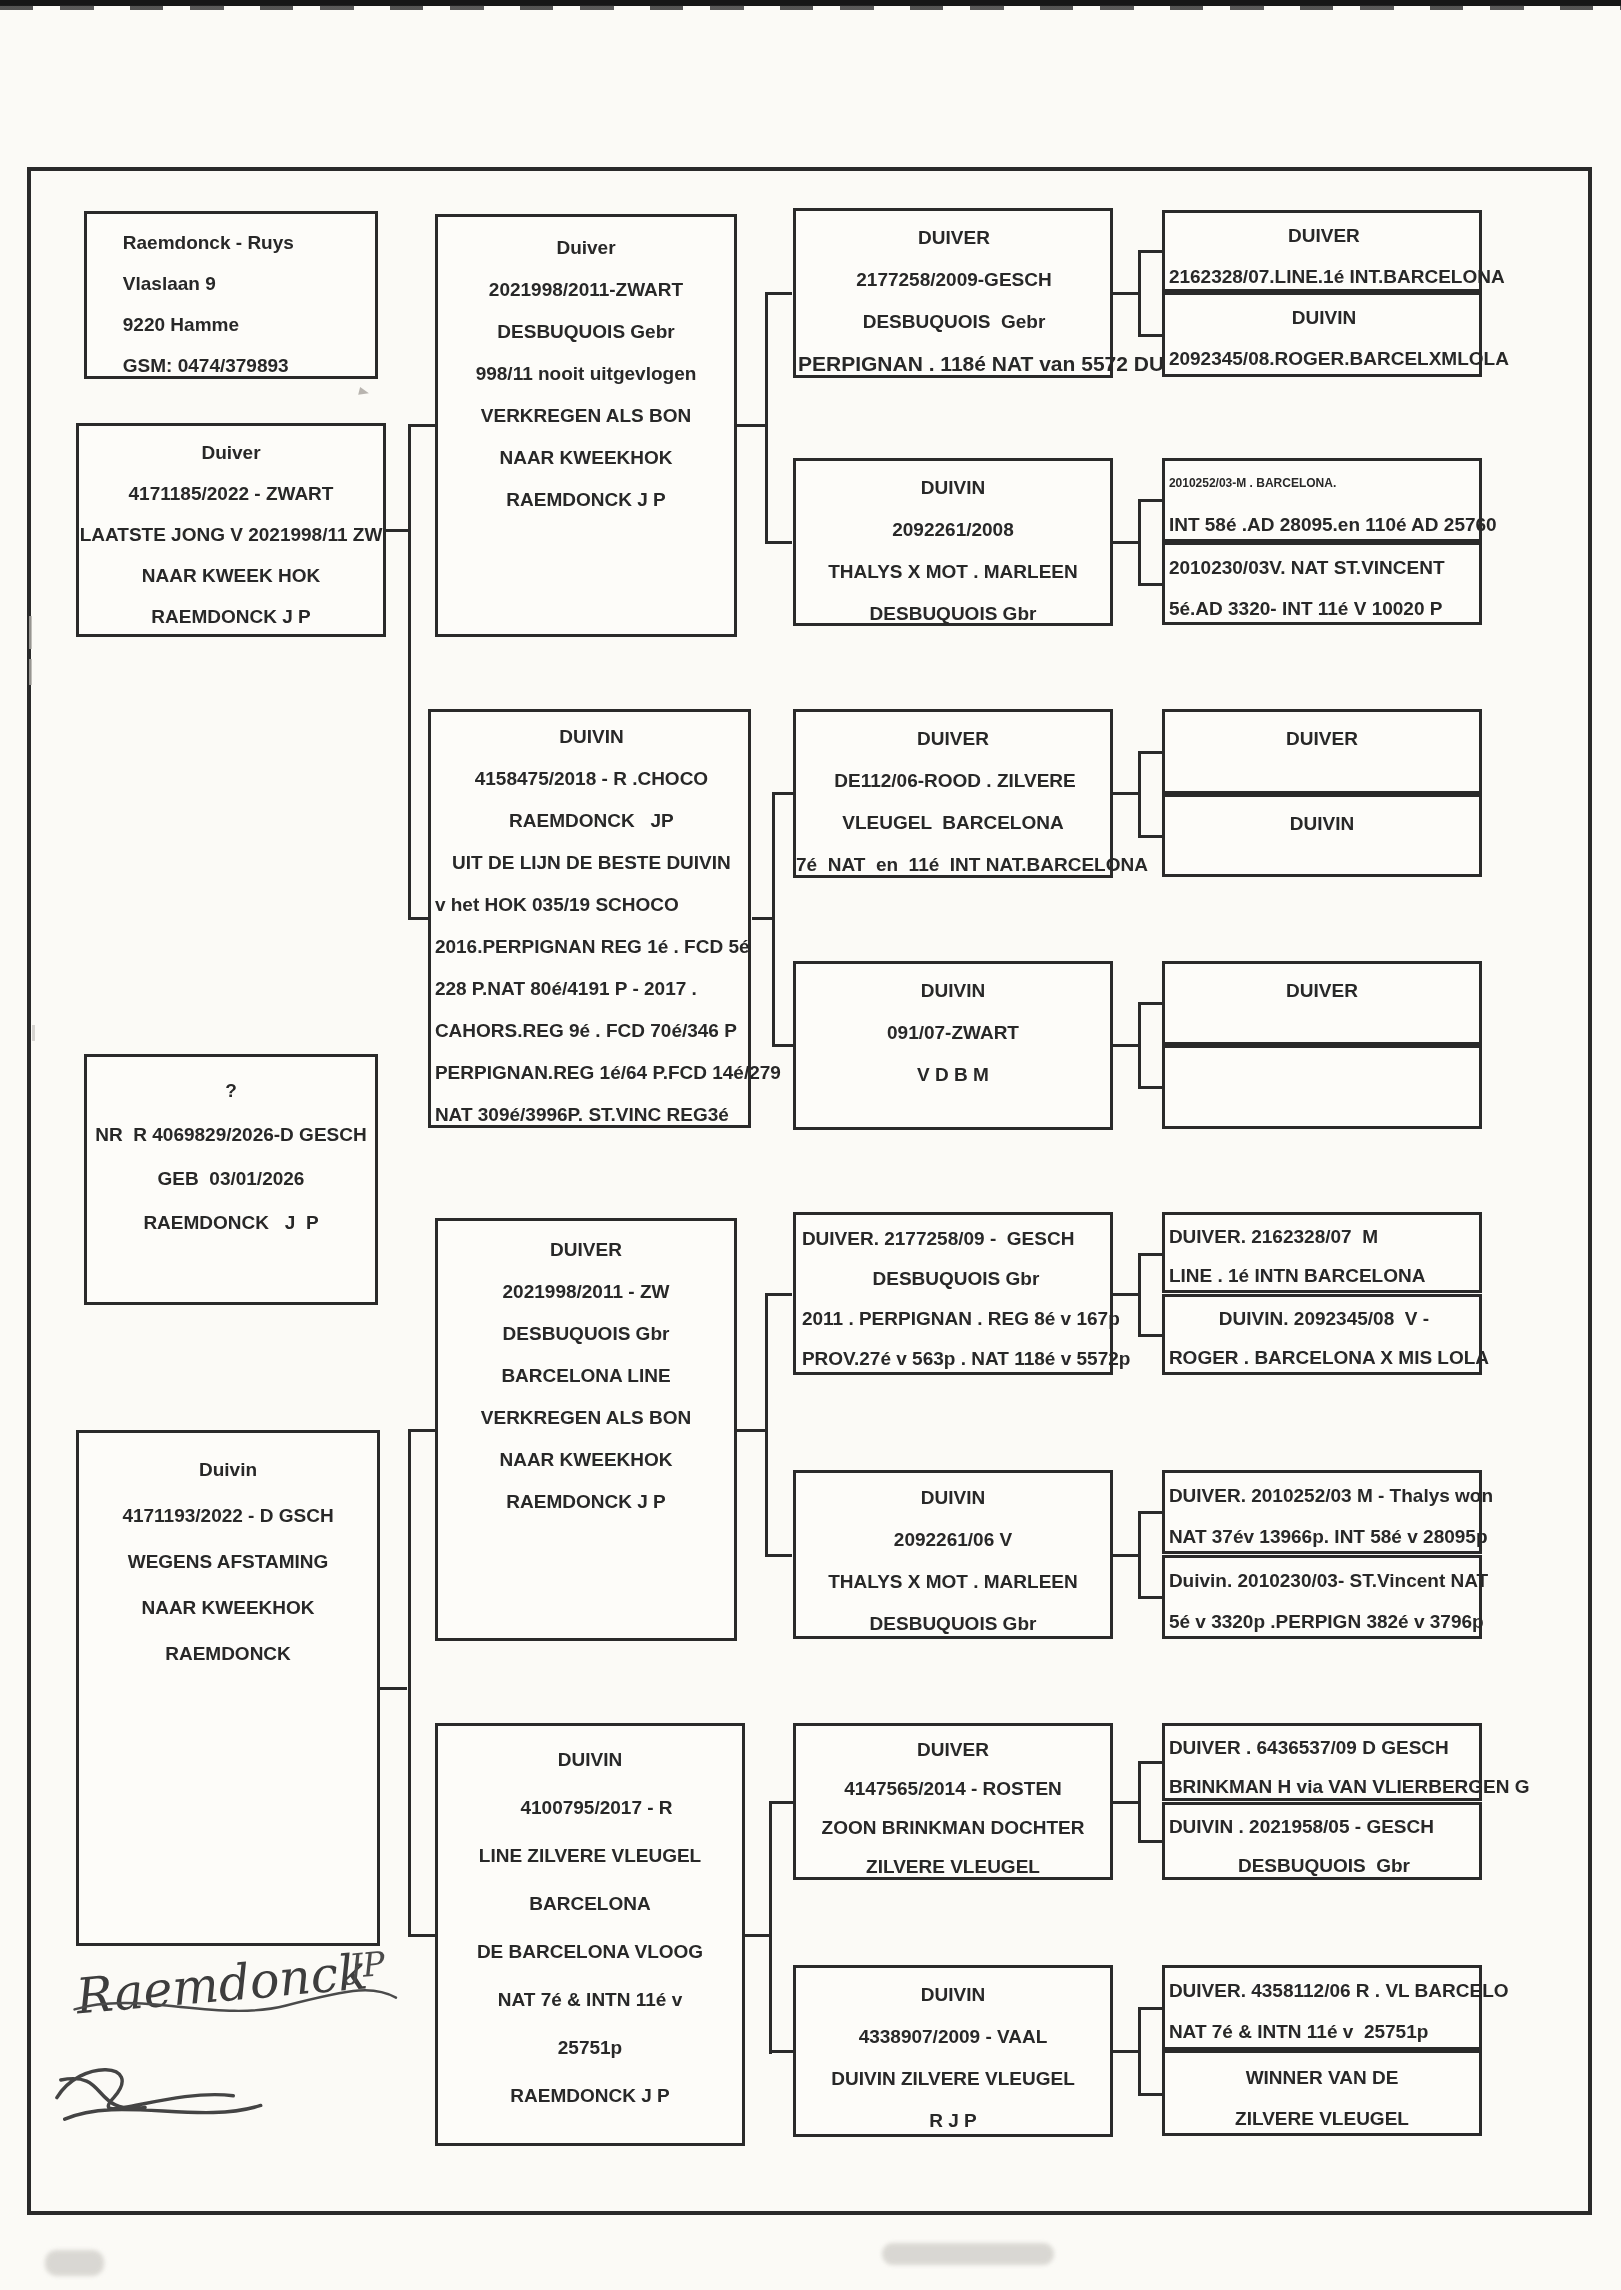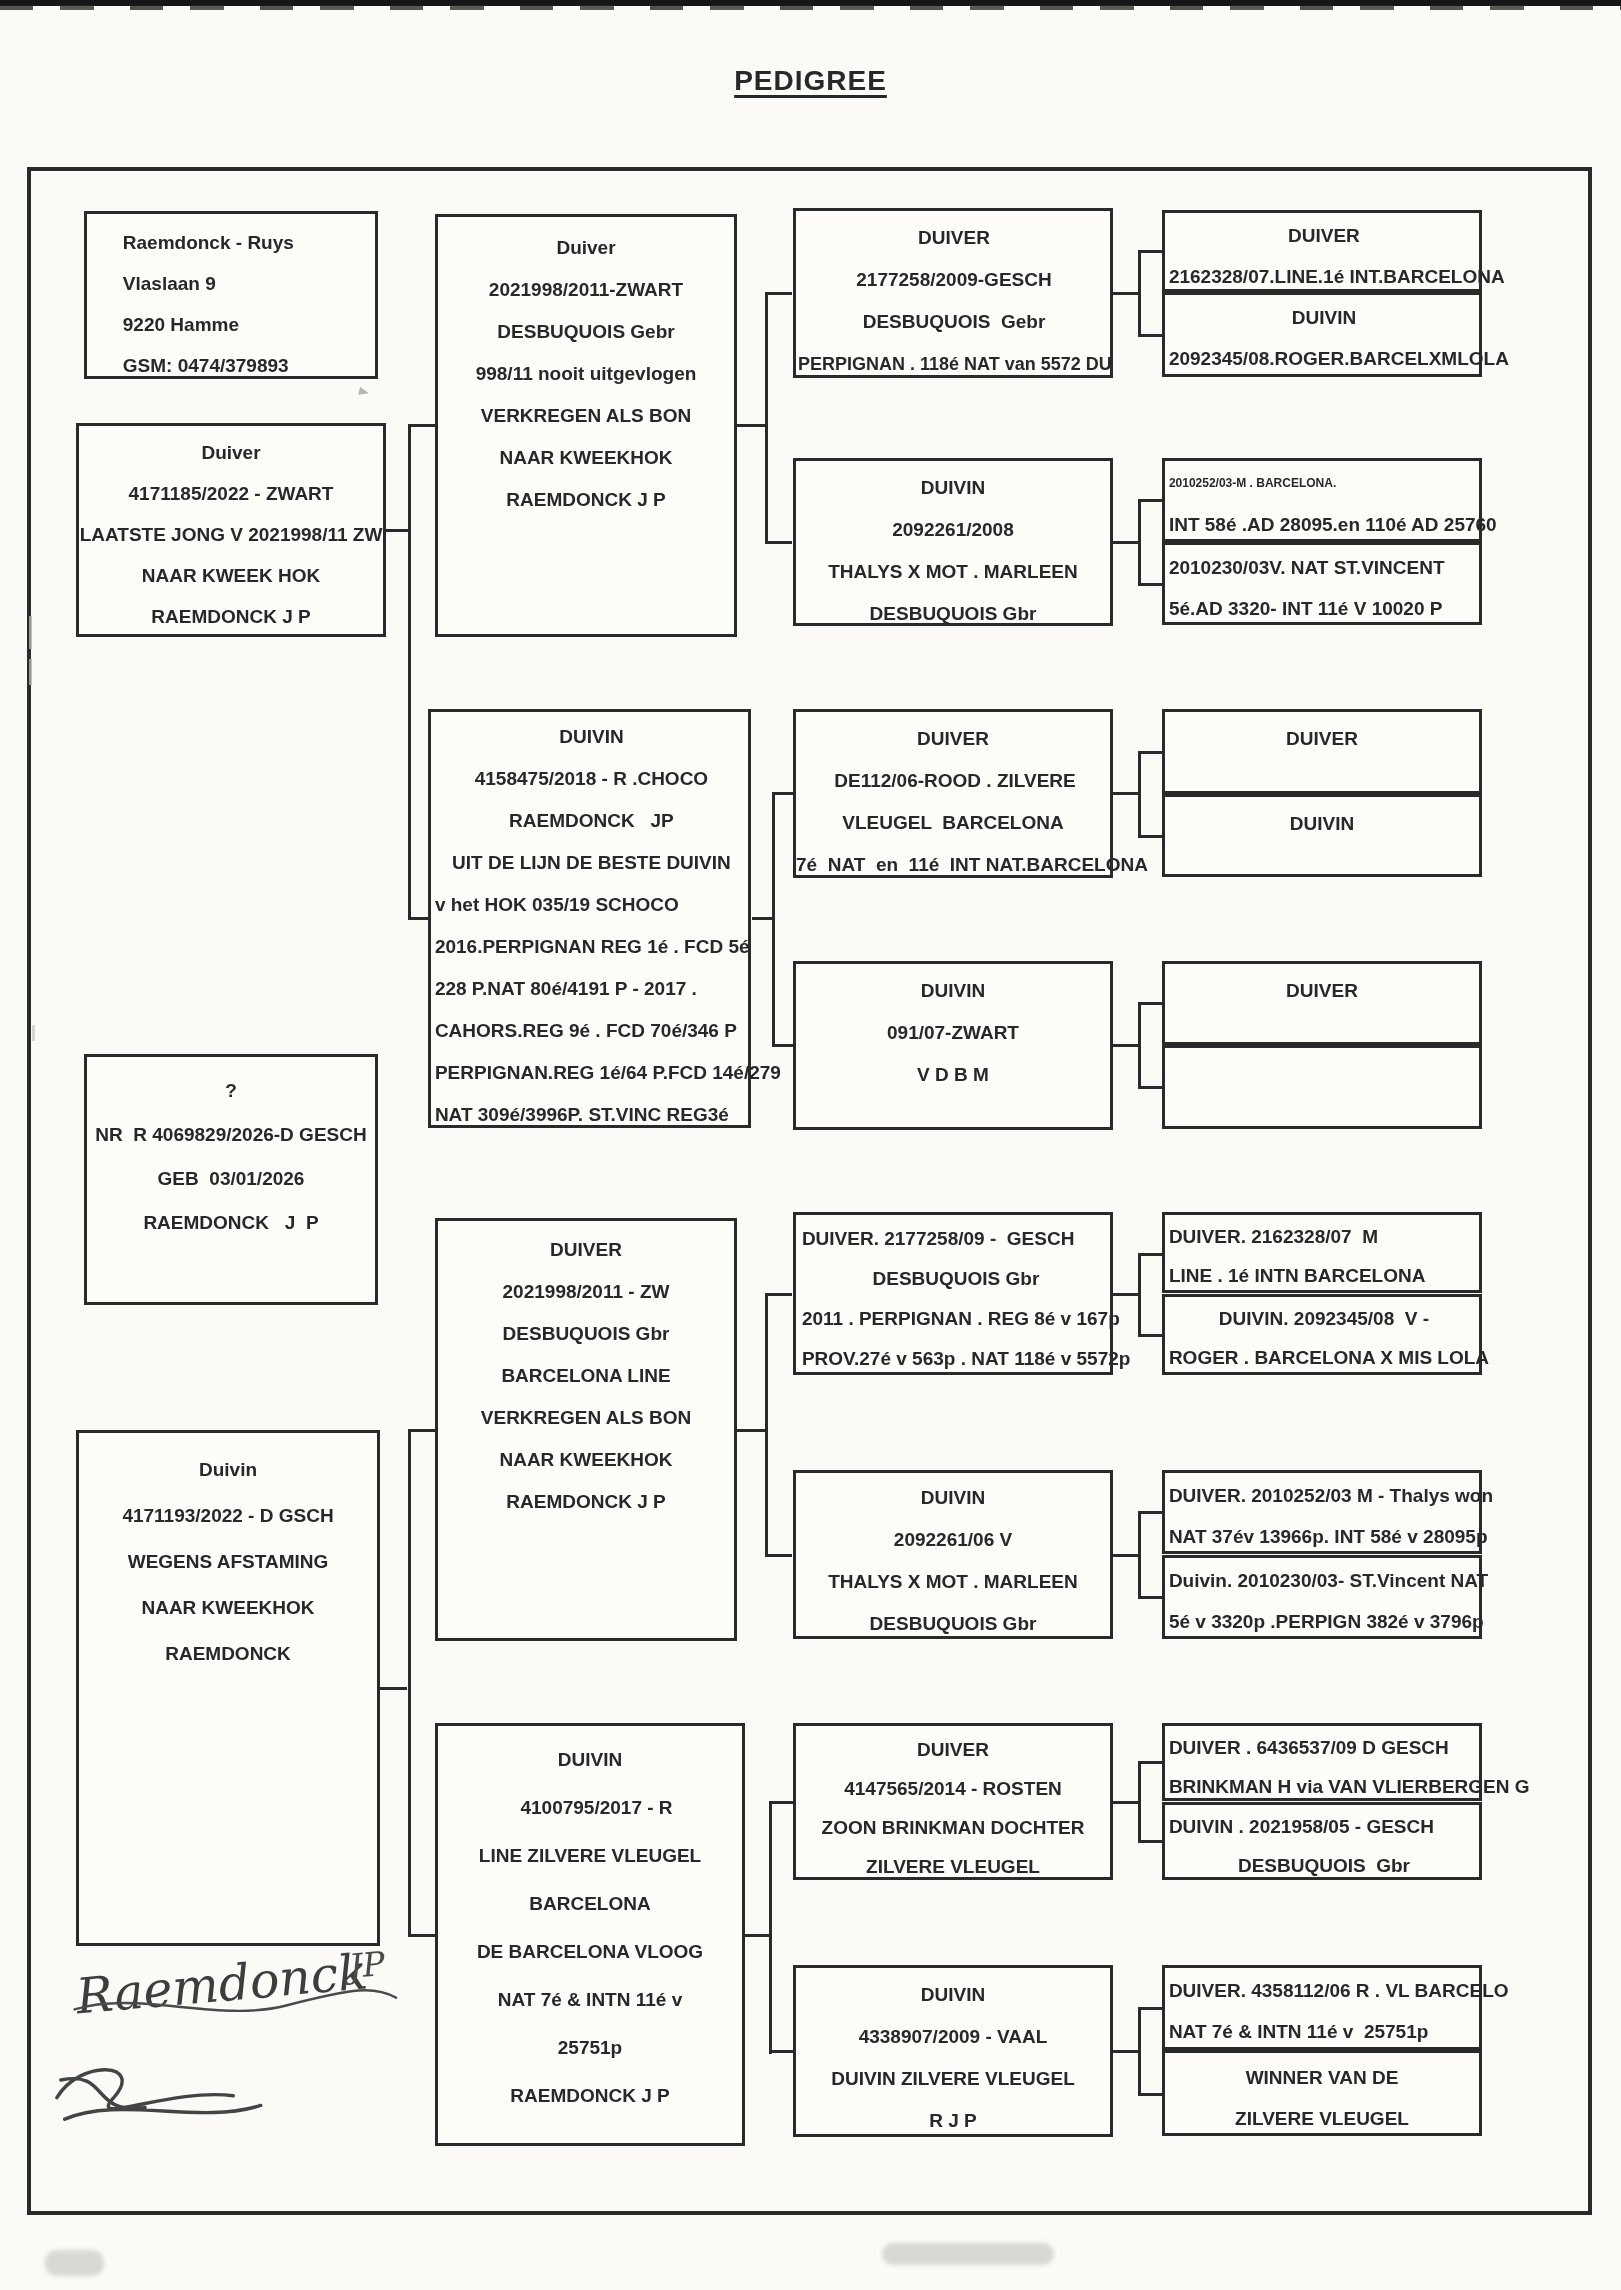--- a/index.html
+++ b/index.html
@@ -41,21 +41,20 @@
   .sigstroke{fill:none;stroke:#4a4a4a;stroke-width:2.5;stroke-linecap:round;}
   .sigstroke2{fill:none;stroke:#444444;stroke-width:3.5;stroke-linecap:round;}
 </style>
 </head>
 <body>
 
 <div class="page">
   <div class="scan-top"></div>
   <div class="scan-top2"></div>
 
-  <div class="title">PEDIGREE</div>
 
   <div class="frame"></div>
 
   <div id="boxes-host">
       <div class="box" style="left: 84px; top: 211px; width: 294px; height: 168px; padding-top: 7.8px; padding-left: 24px;">
         <div class="bline" style="height: 41px; line-height: 41px; text-align: left; font-size: 19px; padding-left: 11.8px; white-space: normal;">Raemdonck - Ruys</div>
         <div class="bline" style="height: 41px; line-height: 41px; text-align: left; font-size: 19px; padding-left: 11.8px; white-space: normal;">Vlaslaan 9</div>
         <div class="bline" style="height: 41px; line-height: 41px; text-align: left; font-size: 19px; padding-left: 11.8px; white-space: normal;">9220 Hamme</div>
         <div class="bline" style="height: 41px; line-height: 41px; text-align: left; font-size: 19px; padding-left: 11.8px; white-space: normal;">GSM: 0474/379893</div>
       </div>
@@ -116,21 +115,21 @@
         <div class="bline" style="height: 48px; line-height: 48px; text-align: center; font-size: 19px; padding-left: 0px; white-space: normal;">BARCELONA</div>
         <div class="bline" style="height: 48px; line-height: 48px; text-align: center; font-size: 19px; padding-left: 0px; white-space: normal;">DE BARCELONA  VLOOG</div>
         <div class="bline" style="height: 48px; line-height: 48px; text-align: center; font-size: 19px; padding-left: 0px; white-space: normal;">NAT  7é &amp; INTN  11é v</div>
         <div class="bline" style="height: 48px; line-height: 48px; text-align: center; font-size: 19px; padding-left: 0px; white-space: normal;">25751p</div>
         <div class="bline" style="height: 48px; line-height: 48px; text-align: center; font-size: 19px; padding-left: 0px; white-space: normal;">RAEMDONCK  J  P</div>
       </div>
       <div class="box" style="left: 793px; top: 208px; width: 320px; height: 170px; padding-top: 5.9px;">
         <div class="bline" style="height: 42px; line-height: 42px; text-align: center; font-size: 19px; padding-left: 2px;">DUIVER</div>
         <div class="bline" style="height: 42px; line-height: 42px; text-align: center; font-size: 19px; padding-left: 2px;">2177258/2009-GESCH</div>
         <div class="bline" style="height: 42px; line-height: 42px; text-align: center; font-size: 19px; padding-left: 2px;">DESBUQUOIS  Gebr</div>
-        <div class="bline" style="height: 42px; line-height: 42px; text-align: center; font-size: 18px; padding-left: 2px;">PERPIGNAN . 118é NAT van 5572 DU</div>
+        <div class="bline" style="height: 42px; line-height: 42px; text-align: center; font-size: 21px; padding-left: 2px;">PERPIGNAN . 118é NAT van 5572 DU</div>
       </div>
       <div class="box" style="left: 793px; top: 458px; width: 320px; height: 168px; padding-top: 5.9px;">
         <div class="bline" style="height: 42px; line-height: 42px; text-align: center; font-size: 19px; padding-left: 0px; white-space: normal;">DUIVIN</div>
         <div class="bline" style="height: 42px; line-height: 42px; text-align: center; font-size: 19px; padding-left: 0px; white-space: normal;">2092261/2008</div>
         <div class="bline" style="height: 42px; line-height: 42px; text-align: center; font-size: 19px; padding-left: 0px; white-space: normal;">THALYS X MOT . MARLEEN</div>
         <div class="bline" style="height: 42px; line-height: 42px; text-align: center; font-size: 19px; padding-left: 0px; white-space: normal;">DESBUQUOIS  Gbr</div>
       </div>
       <div class="box" style="left: 793px; top: 709px; width: 320px; height: 169px; padding-top: 5.9px;">
         <div class="bline" style="height: 42px; line-height: 42px; text-align: center; font-size: 19px; padding-left: 0px;">DUIVER</div>
         <div class="bline" style="height: 42px; line-height: 42px; text-align: center; font-size: 19px; padding-left: 4px;">DE112/06-ROOD . ZILVERE</div>

